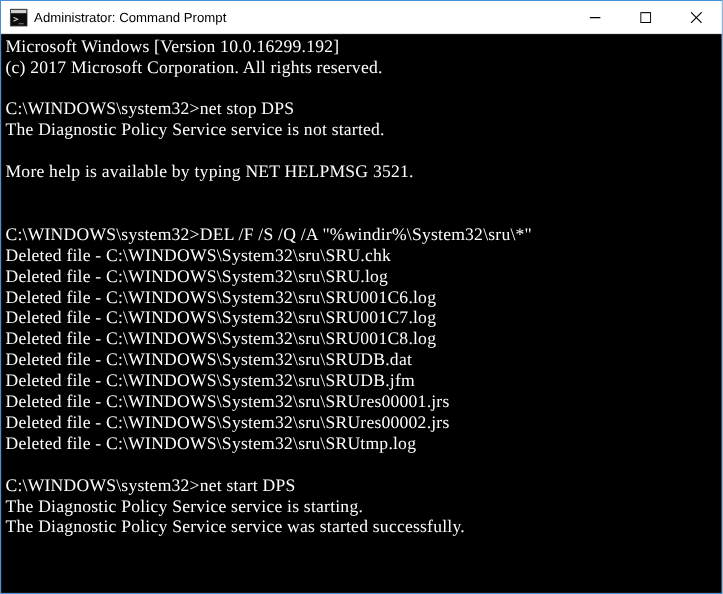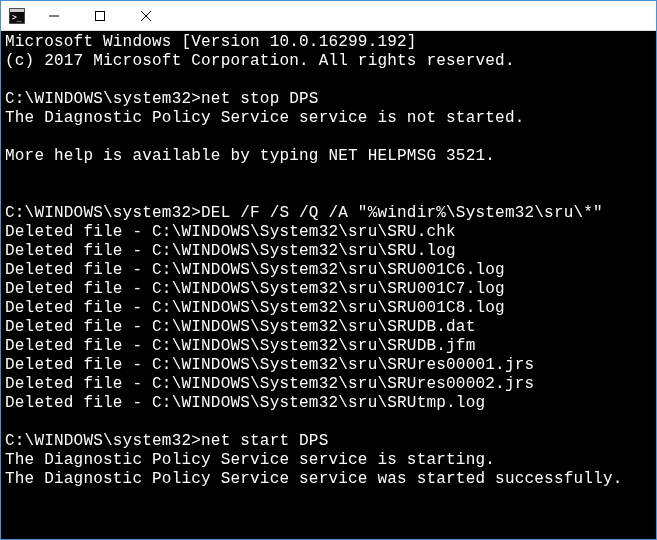--- a/index.html
+++ b/index.html
@@ -54,21 +54,21 @@
       align-items: center;
       justify-content: center;
       font-size: 10px;
       color: #000;
       cursor: pointer;
     }
     .terminal {
       flex: 1;
       background: #000;
       color: #fff;
-      font-family: Liberation Mono, monospace;
+      font-family: Liberation Serif, serif;
       font-size: 16px;
       line-height: 19px;
       padding: 2px 4px;
       white-space: pre-wrap;
       overflow: hidden;
       letter-spacing: 0.2px;
     }
     .line {
       display: block;
     }
@@ -78,20 +78,21 @@
 
 <div class="window">
   <div class="title-bar">
     <span class="title-icon">
       <svg width="16" height="16" viewBox="0 0 16 16">
         <rect x="0" y="0" width="16" height="16" fill="#0c0c0c" stroke="#888" stroke-width="1"></rect>
         <rect x="1" y="1" width="14" height="3" fill="#d0d0d0"></rect>
         <text x="3" y="12" fill="#ffffff" font-size="8" font-family="monospace">&gt;_</text>
       </svg>
     </span>
+    <span class="title-text">Administrator: Command Prompt</span>
     <div class="window-controls">
       <div class="ctrl-btn">
         <svg width="10" height="10" viewBox="0 0 10 10">
             <line x1="0" y1="5" x2="10" y2="5" stroke="#000" stroke-width="1"></line>
           </svg>
       </div>
       <div class="ctrl-btn">
         <svg width="10" height="10" viewBox="0 0 10 10">
             <rect x="0.5" y="0.5" width="9" height="9" fill="none" stroke="#000" stroke-width="1"></rect>
           </svg>

